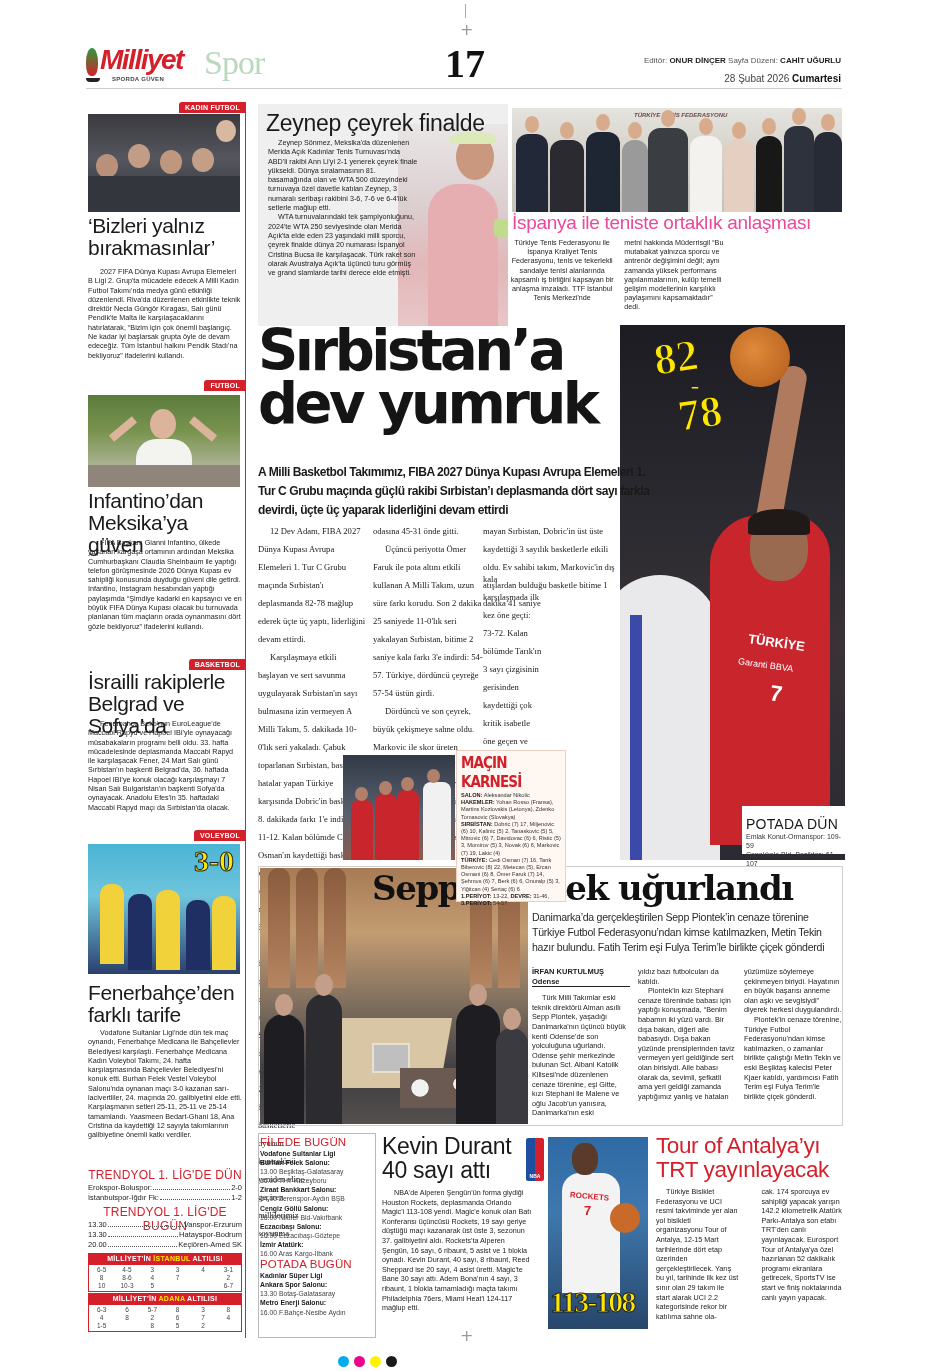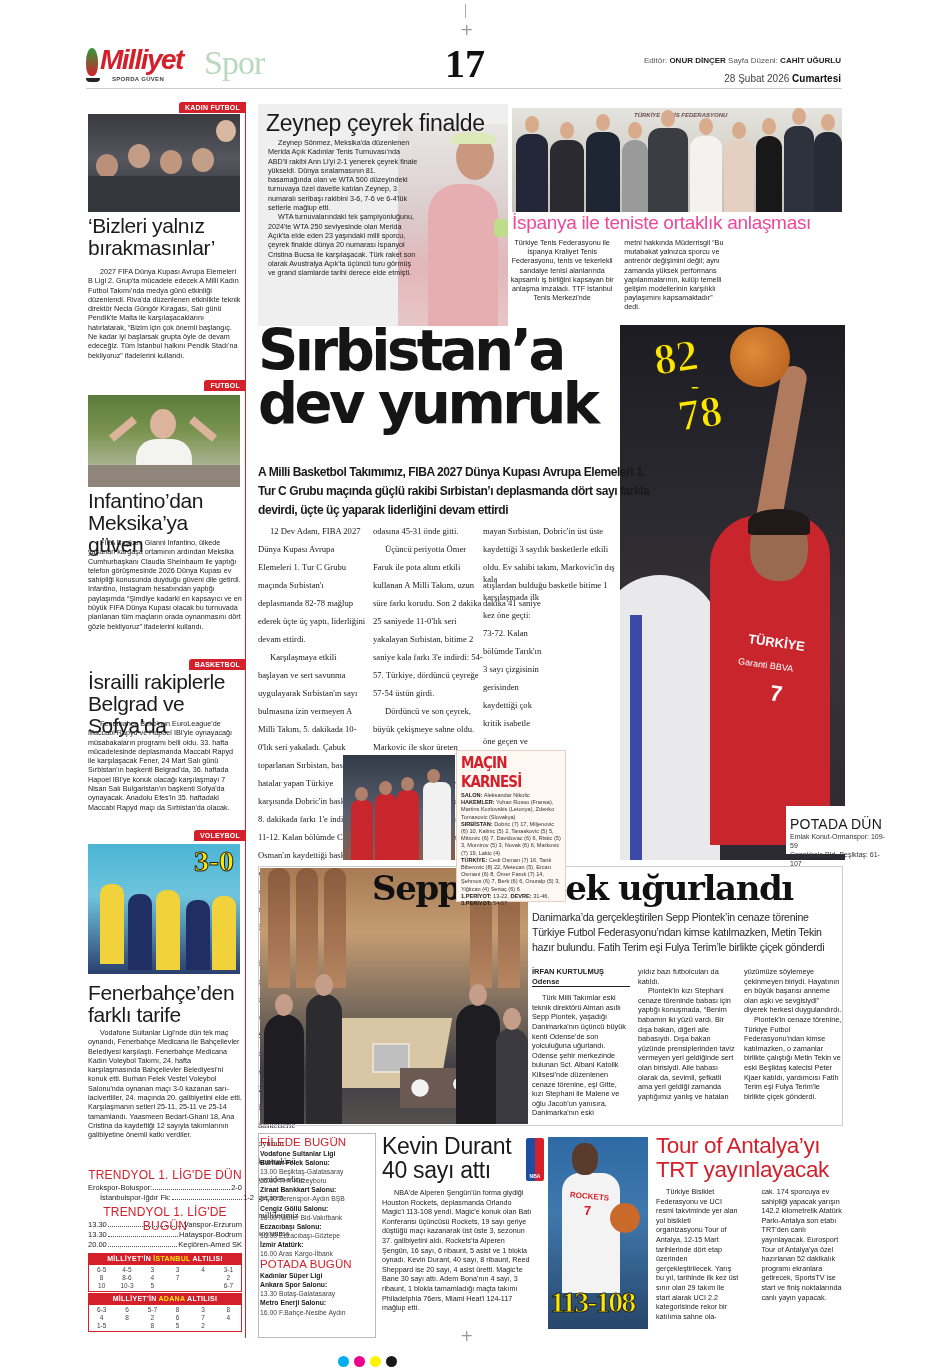--- a/index.html
+++ b/index.html
@@ -76,21 +76,21 @@
   .bb-c2 { left: 373px; top: 522px; width: 110px; }
   .bb-c3 { left: 483px; top: 522px; width: 140px; z-index: 2; }
   .bb-c3b { left: 483px; top: 570px; width: 60px; z-index: 2; }
   .bb-team-photo { left: 343px; top: 755px; width: 112px; height: 105px; background: linear-gradient(180deg, #323a48 0%, #58606f 55%, #8a5c4d 100%); overflow: hidden; }
   .tplayer { position: absolute; bottom: 0; width: 22px; height: 75px; background: #c9252d; border-radius: 8px 8px 0 0; }
   .tplayer .th { position: absolute; left: 4px; top: -13px; width: 13px; height: 14px; border-radius: 50%; background: #b0806a; }
   .karnesi { left: 456px; top: 707px; width: 110px; height: 152px; background: #fff7f2; border: 1px solid #e9cfc4; padding: 3px 4px; z-index: 3; margin-top: 43px; }
   .karnesi-title { font-family: "DejaVu Sans", sans-serif; font-weight: bold; font-size: 15px; color: #d4202b; letter-spacing: -1px; line-height: 19px; transform: scaleX(0.9); transform-origin: left; }
   .karnesi-body { font-size: 5.6px; line-height: 7.2px; color: #333; }
   .karnesi-body b { color: #1a1a1a; font-weight: 900; }
-  .potada-box { left: 742px; top: 806px; width: 105px; height: 48px; background: #fff; z-index: 3; padding: 10px 4px; margin-left: 44px; }
+  .potada-box { left: 742px; top: 806px; width: 105px; height: 48px; background: #fff; z-index: 3; padding: 10px 4px; }
   .potada-title { font-size: 14px; color: #1a1a1a; letter-spacing: 0.2px; }
   .potada-row { font-size: 7px; color: #333; line-height: 9px; }
 
   
   .sepp-frame { left: 258px; top: 866px; width: 585px; height: 260px; border: 1px solid #cfcfcf; }
   .sepp-photo { left: 260px; top: 868px; width: 268px; height: 256px; background: linear-gradient(180deg, #a67b55 0%, #c49c72 25%, #7a6b5d 55%, #3e3d42 80%, #55504d 100%); overflow: hidden; }
   .arch { position: absolute; top: 0; width: 22px; height: 120px; background: linear-gradient(#8a5b3d, #b68561); border-radius: 10px 10px 0 0; }
   .mourner { position: absolute; bottom: 0; background: #1d1d22; border-radius: 20px 20px 0 0; }
   .mourner .mh { position: absolute; left: 50%; top: -20px; width: 18px; height: 22px; margin-left: -9px; background: #c49e88; border-radius: 50%; }
   .coffin { position: absolute; left: 76px; top: 150px; width: 110px; height: 70px; background: #d9c6a5; transform: skewX(-10deg); }
@@ -194,21 +194,21 @@
   </div>
   <div class="lc-title" style="top:880px;">Fenerbahçe’den farklı tarife</div>
   <div class="lc-body" style="top:926px;">Vodafone Sultanlar Ligi'nde dün tek maç oynandı, Fenerbahçe Medicana ile Bahçelievler Belediyesi karşılaştı. Fenerbahçe Medicana Kadın Voleybol Takımı, 24. hafta karşılaşmasında Bahçelievler Belediyesi'ni konuk etti. Burhan Felek Vestel Voleybol Salonu'nda oynanan maçı 3-0 kazanan sarı-lacivertliler, 24. maçında 20. galibiyetini elde etti. Karşılaşmanın setleri 25-11, 25-11 ve 25-14 tamamlandı. Yaasmeen Bedart-Ghani 18, Ana Cristina da kaydettiği 12 sayıyla takımlarının galibiyetine önemli katkı verdiler.</div>
 
   <div class="league-h" style="top:1066px;">TRENDYOL 1. LİG'DE DÜN</div>
   <div class="result-row" style="top:1081px;">
     <span>Erokspor-Boluspor:</span>
       <span class="dots"></span>
       <span>2-0</span>
   </div>
-  <div class="result-row" style="top:1091px;margin-left:12px;">
+  <div class="result-row" style="top:1091px;">
     <span>İstanbulspor-Iğdır Fk:</span>
       <span class="dots"></span>
       <span>1-2</span>
   </div>
   <div class="league-h" style="top:1103px;">TRENDYOL 1. LİG'DE BUGÜN</div>
   <div class="result-row" style="top:1118px;">
     <span>13.30</span>
       <span class="dots"></span>
       <span>Vanspor-Erzurum</span>
   </div>

